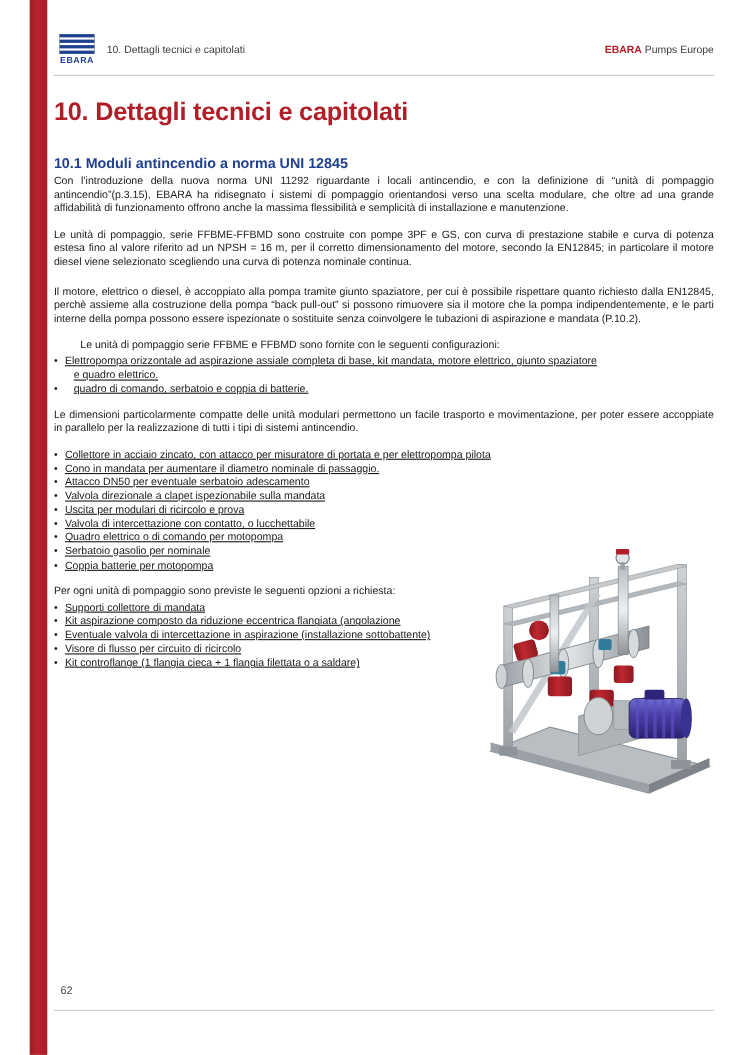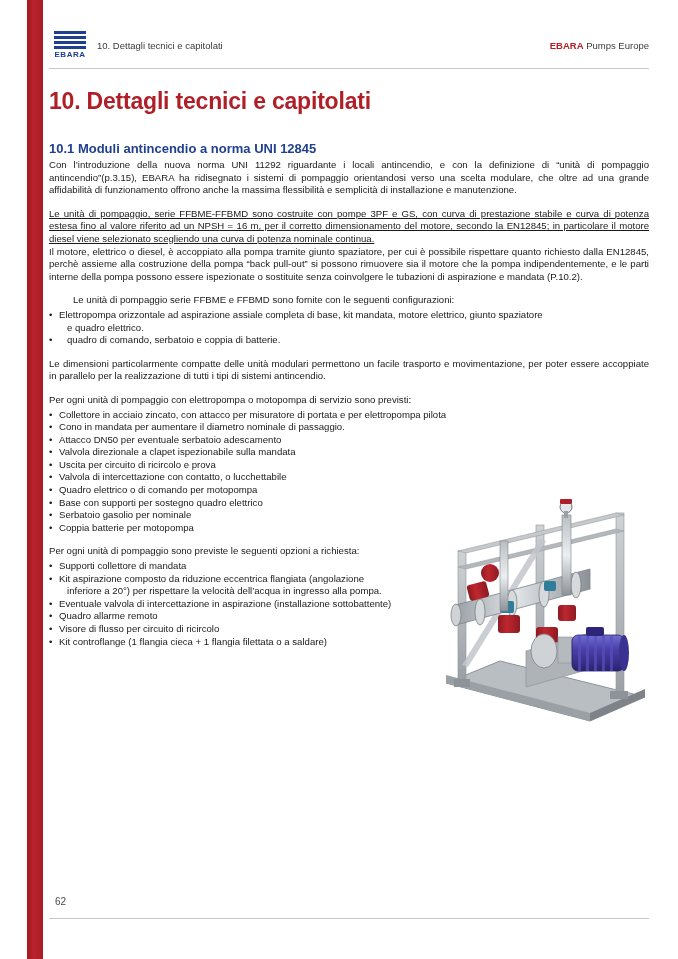--- a/index.html
+++ b/index.html
@@ -125,27 +125,27 @@
     margin: 0 0 3px 0;
   }
   p.body {
     font-size: 9.6px;
     line-height: 12.6px;
     margin: 0 0 11px 0;
     text-align: justify;
     color: #1a1a1a;
   }
   p.body.tight {
-    margin-bottom: 0;
-    text-decoration: underline;
+    margin-bottom: 14px;
   }
   ul.bullets {
     list-style: none;
     margin: 0 0 11px 0;
     padding: 0;
+    text-decoration: underline;
   }
   ul.bullets li {
     font-size: 9.6px;
     line-height: 12.6px;
     padding-left: 10px;
     position: relative;
     color: #1a1a1a;
   }
   ul.bullets li::before {
     content: "•";
@@ -219,45 +219,41 @@
         <span>Elettropompa orizzontale ad aspirazione assiale completa di base, kit mandata, motore elettrico, giunto spaziatore</span>
         <span class="cont">e quadro elettrico.</span>
       </li>
       <li>
         <span class="cont">quadro di comando, serbatoio e coppia di batterie.</span>
       </li>
     </ul>
 
     <p class="body">Le dimensioni particolarmente compatte delle unità modulari permettono un facile trasporto e movimentazione, per poter essere accoppiate in parallelo per la realizzazione di tutti i tipi di sistemi antincendio.</p>
 
-    <p class="body narrow" style="margin-bottom:2px;">Per ogni unità di pompaggio con elettropompa o motopompa di servizio sono previsti:</p>
 
     <ul class="bullets narrow">
       <li>Collettore in acciaio zincato, con attacco per misuratore di portata e per elettropompa pilota</li>
       <li>Cono in mandata per aumentare il diametro nominale di passaggio.</li>
       <li>Attacco DN50 per eventuale serbatoio adescamento</li>
       <li>Valvola direzionale a clapet ispezionabile sulla mandata</li>
-      <li>Uscita per circuito di ricircolo e prova</li>
+      <li>Uscita per modulari di ricircolo e prova</li>
       <li>Valvola di intercettazione con contatto, o lucchettabile</li>
       <li>Quadro elettrico o di comando per motopompa</li>
-      <li>Base con supporti per sostegno quadro elettrico</li>
       <li>Serbatoio gasolio per nominale</li>
       <li>Coppia batterie per motopompa</li>
     </ul>
 
     <p class="body narrow" style="margin-bottom:2px;">Per ogni unità di pompaggio sono previste le seguenti opzioni a richiesta:</p>
 
     <ul class="bullets narrow">
       <li><span>Supporti collettore di mandata</span></li>
       <li>
         <span>Kit aspirazione composto da riduzione eccentrica flangiata (angolazione</span>
-        <span class="cont">inferiore a 20°) per rispettare la velocità dell’acqua in ingresso alla pompa.</span>
       </li>
       <li><span>Eventuale valvola di intercettazione in aspirazione (installazione sottobattente)</span></li>
-      <li><span>Quadro allarme remoto</span></li>
       <li><span>Visore di flusso per circuito di ricircolo</span></li>
       <li><span>Kit controflange (1 flangia cieca + 1 flangia filettata o a saldare)</span></li>
     </ul>
 
   </div>
 
   <div class="product-image">
     <svg width="210" height="270" viewBox="0 0 210 270" xmlns="http://www.w3.org/2000/svg">
       <defs>
         <linearGradient id="steel" x1="0" y1="0" x2="1" y2="0">

